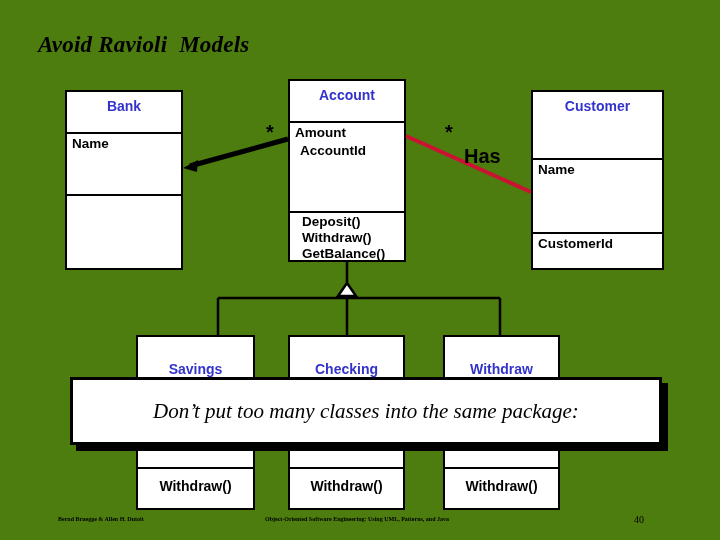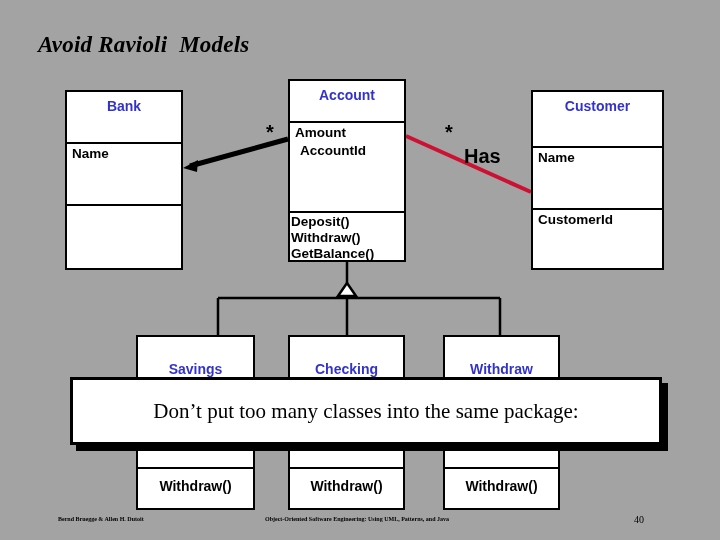--- a/index.html
+++ b/index.html
@@ -4,21 +4,21 @@
 <style>
   html, body {
     margin: 0;
     padding: 0;
     background: #ffffff;
   }
   #slide {
     position: relative;
     width: 720px;
     height: 540px;
-    background: #a3a3a3;
+    background: #4d7c0f;
     overflow: hidden;
     font-family: "Liberation Sans", sans-serif;
   }
 
   
   #slide-title {
     position: absolute;
     left: 38px;
     top: 32px;
     font-family: "Liberation Serif", serif;
@@ -62,41 +62,41 @@
     font-size: 13.5px;
     line-height: 16px;
     padding-left: 5px;
     padding-top: 2px;
     white-space: pre-line;
   }
   .cls-attr.indent2 {
     padding-left: 10px;
   }
   .cls-op-block {
-    padding-left: 1px;
+    padding-left: 12px;
     padding-top: 1px;
     font-weight: bold;
     font-size: 13.5px;
     line-height: 16px;
     color: #000;
     white-space: pre-line;
   }
 
   
   #box-bank      { left: 65px;  top: 90px;  width: 118px; height: 180px; }
-  #box-bank .c1  { height: 50px; }
+  #box-bank .c1  { height: 40px; }
   #box-bank .c2  { height: 62px; }
   #box-bank .c3  { flex: 1; }
 
   #box-account     { left: 288px; top: 79px;  width: 118px; height: 183px; }
   #box-account .c1 { height: 40px; }
   #box-account .c2 { height: 90px; }
   #box-account .c3 { flex: 1; }
 
-  #box-customer     { left: 531px; top: 90px; width: 133px; height: 180px; }
+  #box-customer     { left: 531px; top: 90px; width: 133px; height: 180px; gap: 12px; }
   #box-customer .c1 { height: 54px; }
   #box-customer .c2 { height: 62px; }
   #box-customer .c3 { flex: 1; }
 
   .sub-class      { top: 335px; height: 175px; }
   .sub-class .c1  { height: 76px; margin-top: 18px; }
   .sub-class .c2  { height: 36px; }
   .sub-class .c3  { flex: 1; }
   #box-savings    { left: 136px; width: 119px; }
   #box-checking   { left: 288px; width: 117px; }
@@ -139,20 +139,21 @@
     border: 3px solid #000000;
     box-shadow: 6px 6px 0 #000000;
     display: flex;
     flex-direction: column;
     align-items: center;
     justify-content: center;
     font-family: "Liberation Serif", serif;
     font-size: 21px;
     color: #000000;
     line-height: 26px;
+    font-style: italic;
   }
   #callout div { text-align: center; white-space: pre; }
 
   
   .footer {
     position: absolute;
     font-family: "Liberation Serif", serif;
     font-weight: bold;
     font-size: 6px;
     color: #000000;

